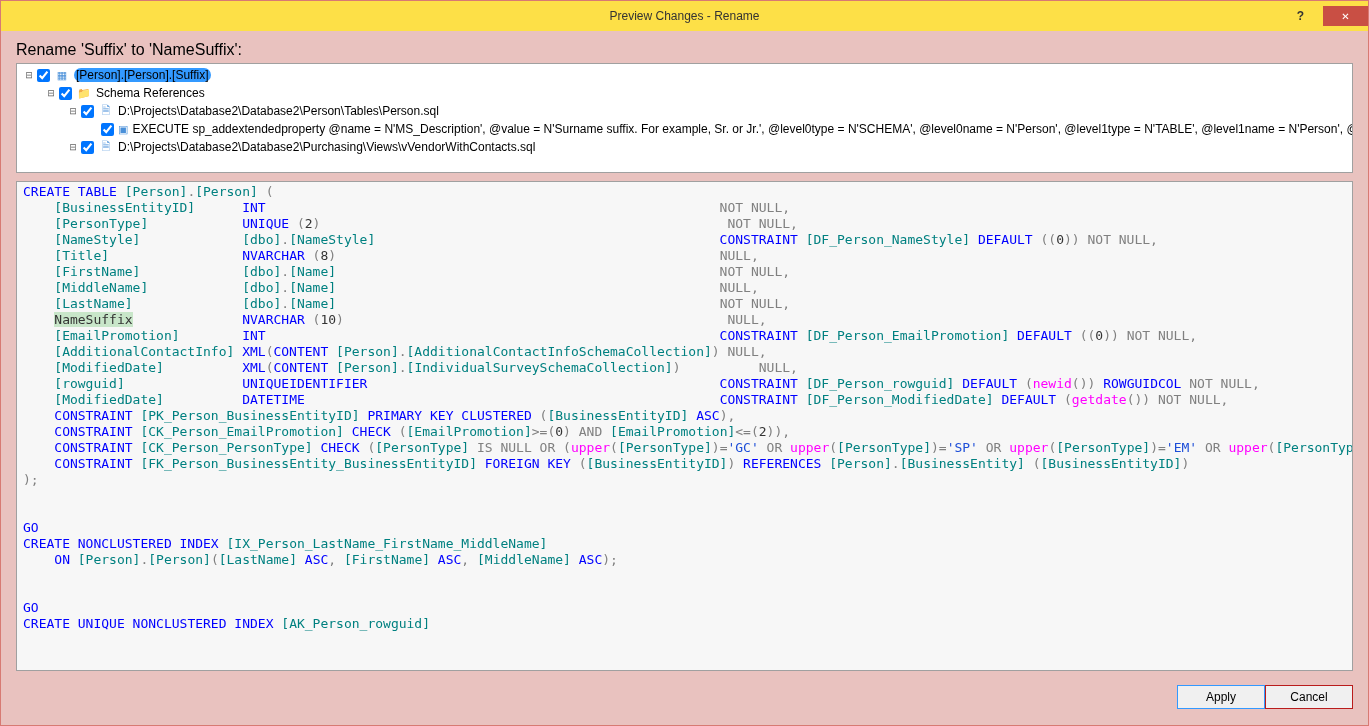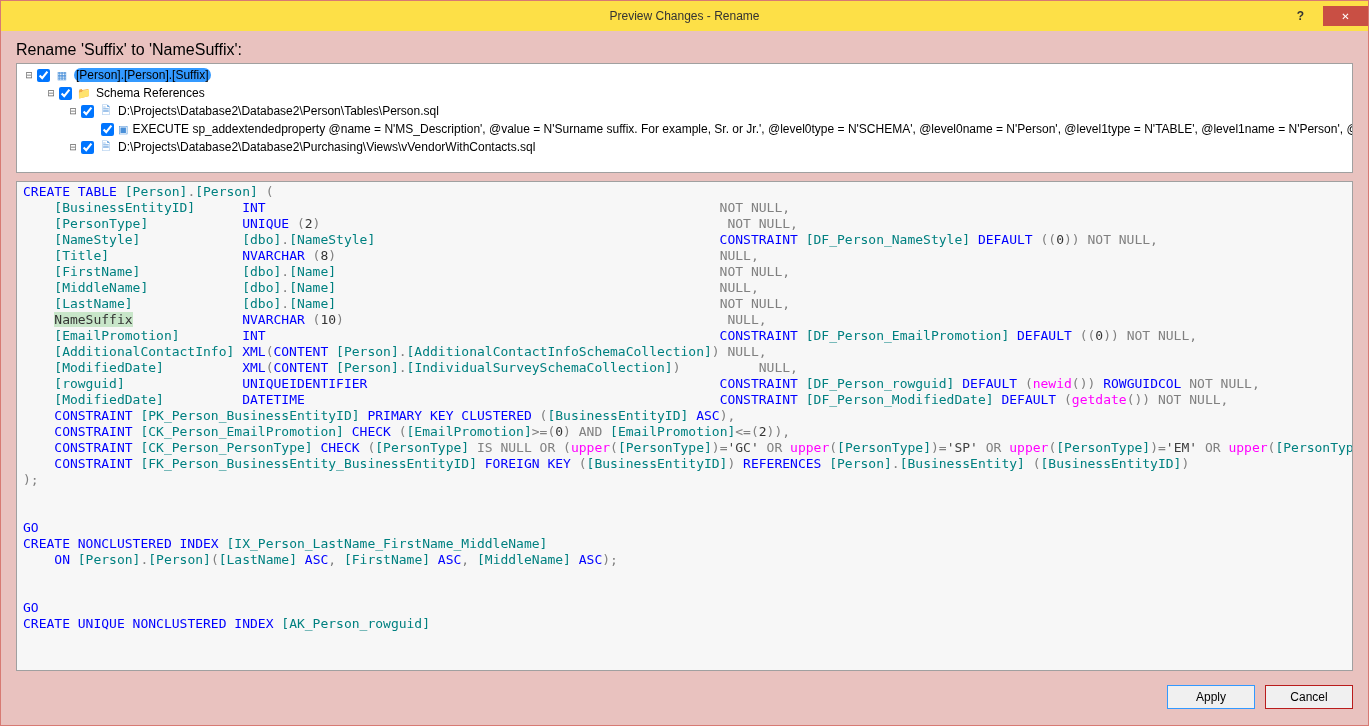--- a/index.html
+++ b/index.html
@@ -119,26 +119,25 @@
     font-family: Consolas, "Lucida Console", monospace;
     font-size: 13px;
     line-height: 16px;
     white-space: pre;
     color: #333;
     margin-bottom: 10px;
   }
   .kw   { color: #0000ff; }
   .obj  { color: #008080; }
   .gray { color: #808080; }
-  .str  { color: #404040; }
+  .str  { color: #1d4ed8; }
   .hl   { background: #c8e6c9; }
   .buttons {
     display: flex;
     justify-content: flex-end;
-    gap: 10px;
     padding: 4px 0 6px 0;
   }
   .btn {
     min-width: 88px;
     height: 24px;
     background: #f0f0f0;
     border: 1px solid #b91c1c;
     cursor: pointer;
     font-size: 12px;
   }

